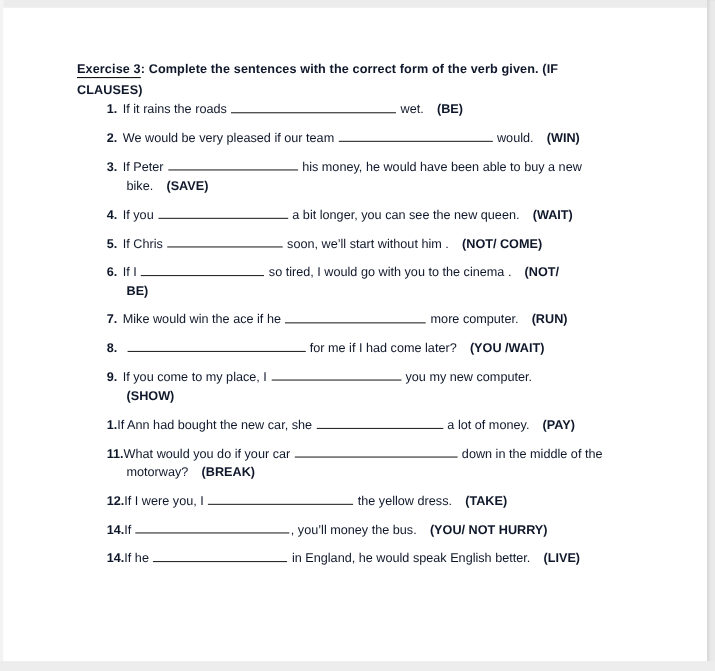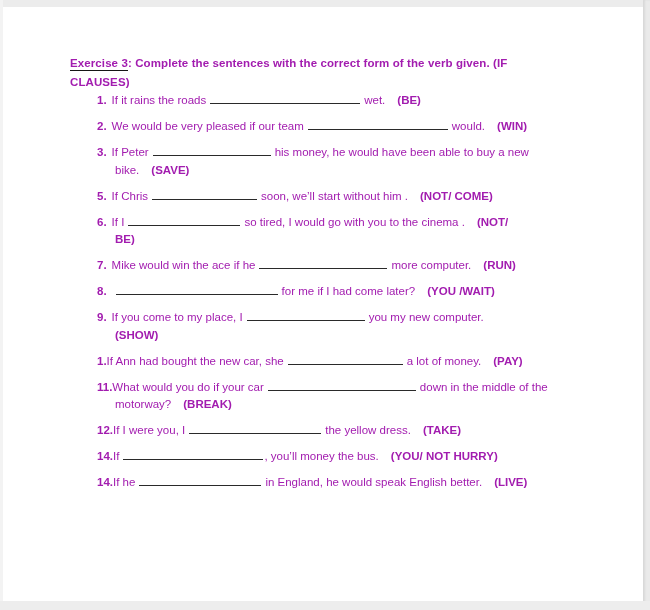--- a/index.html
+++ b/index.html
@@ -1,18 +1,18 @@
 <!DOCTYPE html>
 <html><head>
 <meta charset="utf-8">
 <style>
   html,body{margin:0;padding:0;background:#ffffff;}
   .canvas{
     position:relative;width:650px;height:610px;background:#ffffff;overflow:hidden;
-    font-family:"Liberation Sans",sans-serif;color:#a21caf;
+    font-family:"Liberation Sans",sans-serif;color:#0f172a;
   }
   .edge-top{position:absolute;top:0;left:0;right:0;height:7px;background:#ececec;}
   .edge-bottom{position:absolute;bottom:0;left:0;right:0;height:9px;background:#ededed;}
   .edge-right{position:absolute;top:0;right:0;bottom:0;width:7px;background:#eaeaea;box-shadow:inset 2px 0 2px #d9d9d9;}
   .edge-left{position:absolute;top:0;left:0;bottom:0;width:3px;background:#f3f3f3;}
   .content{position:absolute;left:70px;top:54px;width:512px;}
   .heading{font-weight:bold;font-size:11.5px;line-height:19px;letter-spacing:.1px;}
   .heading .ex{border-bottom:1.5px solid #151515;padding-bottom:1px;}
   .items{margin-left:27px;width:486px;font-size:11.5px;}
   .item{line-height:17.5px;margin-bottom:8.5px;padding-left:18px;text-indent:-18px;}
@@ -33,20 +33,21 @@
   <div class="content">
     <div class="heading">
       <span class="ex">Exercise 3</span><span>: Complete the sentences with the correct form of the verb given.  (IF</span><br>
       <span>CLAUSES)</span>
     </div>
 
     <div class="items">
         <div class="item"><span class="num gap">1.</span><span class="txt" style="margin-left: 0px;">If it rains the roads</span><span class="blank" style="width: 150px; margin-left: 4px;"></span><span class="txt" style="margin-left: 4px;">wet.</span><span class="hint" style="margin-left: 12px;">(BE)</span></div>
         <div class="item"><span class="num gap">2.</span><span class="txt" style="margin-left: 0px;">We would be very pleased if our team</span><span class="blank" style="width: 140px; margin-left: 4px;"></span><span class="txt" style="margin-left: 4px;">would.</span><span class="hint" style="margin-left: 12px;">(WIN)</span></div>
         <div class="item"><span class="num gap">3.</span><span class="txt" style="margin-left: 0px;">If Peter</span><span class="blank" style="width: 118px; margin-left: 4px;"></span><span class="txt" style="margin-left: 4px;">his money, he would have been able to buy a new</span><br><span class="txt" style="margin-left: 0px;">bike.</span><span class="hint" style="margin-left: 12px;">(SAVE)</span></div>
+        <div class="item"><span class="num gap">4.</span><span class="txt" style="margin-left: 0px;">If you</span><span class="blank" style="width: 118px; margin-left: 4px;"></span><span class="txt" style="margin-left: 4px;">a bit longer, you can see the new queen.</span><span class="hint" style="margin-left: 12px;">(WAIT)</span></div>
         <div class="item"><span class="num gap">5.</span><span class="txt" style="margin-left: 0px;">If Chris</span><span class="blank" style="width: 105px; margin-left: 4px;"></span><span class="txt" style="margin-left: 4px;">soon, we’ll start without him .</span><span class="hint" style="margin-left: 12px;">(NOT/ COME)</span></div>
         <div class="item"><span class="num gap">6.</span><span class="txt" style="margin-left: 0px;">If I</span><span class="blank" style="width: 112px; margin-left: 4px;"></span><span class="txt" style="margin-left: 4px;">so tired, I would go with you to the cinema .</span><span class="hint" style="margin-left: 12px;">(NOT/</span><br><span class="hint" style="margin-left: 0px;">BE)</span></div>
         <div class="item"><span class="num gap">7.</span><span class="txt" style="margin-left: 0px;">Mike would win the ace if he</span><span class="blank" style="width: 128px; margin-left: 4px;"></span><span class="txt" style="margin-left: 4px;">more computer.</span><span class="hint" style="margin-left: 12px;">(RUN)</span></div>
         <div class="item"><span class="num gap">8.</span><span class="blank" style="width: 162px; margin-left: 4px;"></span><span class="txt" style="margin-left: 4px;">for me if I had come later?</span><span class="hint" style="margin-left: 12px;">(YOU /WAIT)</span></div>
         <div class="item"><span class="num gap">9.</span><span class="txt" style="margin-left: 0px;">If you come to my place, I</span><span class="blank" style="width: 118px; margin-left: 4px;"></span><span class="txt" style="margin-left: 4px;">you my new computer.</span><br><span class="hint" style="margin-left: 0px;">(SHOW)</span></div>
         <div class="item"><span class="num">1.</span><span class="txt" style="margin-left: 0px;">If Ann had bought the new car, she</span><span class="blank" style="width: 115px; margin-left: 4px;"></span><span class="txt" style="margin-left: 4px;">a lot of money.</span><span class="hint" style="margin-left: 12px;">(PAY)</span></div>
         <div class="item"><span class="num">11.</span><span class="txt" style="margin-left: 0px;">What would you do if your car</span><span class="blank" style="width: 148px; margin-left: 4px;"></span><span class="txt" style="margin-left: 4px;">down in the middle of the</span><br><span class="txt" style="margin-left: 0px;">motorway?</span><span class="hint" style="margin-left: 12px;">(BREAK)</span></div>
         <div class="item"><span class="num">12.</span><span class="txt" style="margin-left: 0px;">If I were you, I</span><span class="blank" style="width: 132px; margin-left: 4px;"></span><span class="txt" style="margin-left: 4px;">the yellow dress.</span><span class="hint" style="margin-left: 12px;">(TAKE)</span></div>
         <div class="item"><span class="num">14.</span><span class="txt" style="margin-left: 0px;">If</span><span class="blank" style="width: 140px; margin-left: 4px;"></span><span class="txt" style="margin-left: 1px;">, you’ll money the bus.</span><span class="hint" style="margin-left: 12px;">(YOU/ NOT HURRY)</span></div>
         <div class="item"><span class="num">14.</span><span class="txt" style="margin-left: 0px;">If he</span><span class="blank" style="width: 122px; margin-left: 4px;"></span><span class="txt" style="margin-left: 4px;">in England, he would speak English better.</span><span class="hint" style="margin-left: 12px;">(LIVE)</span></div>

